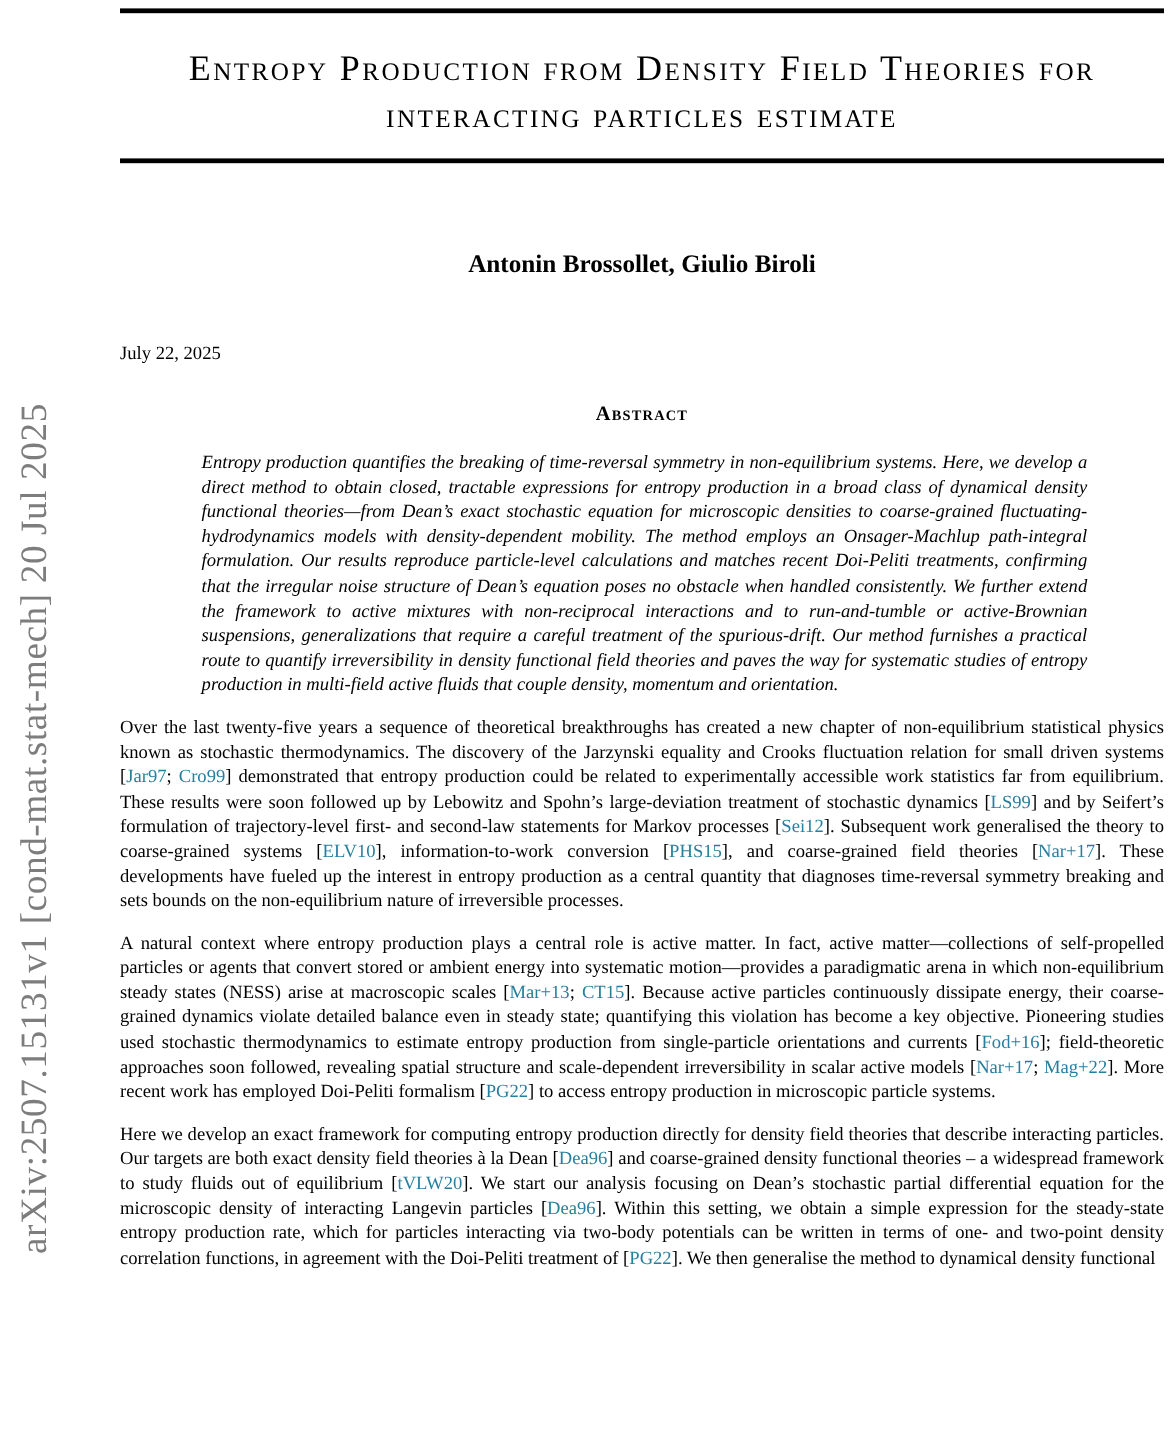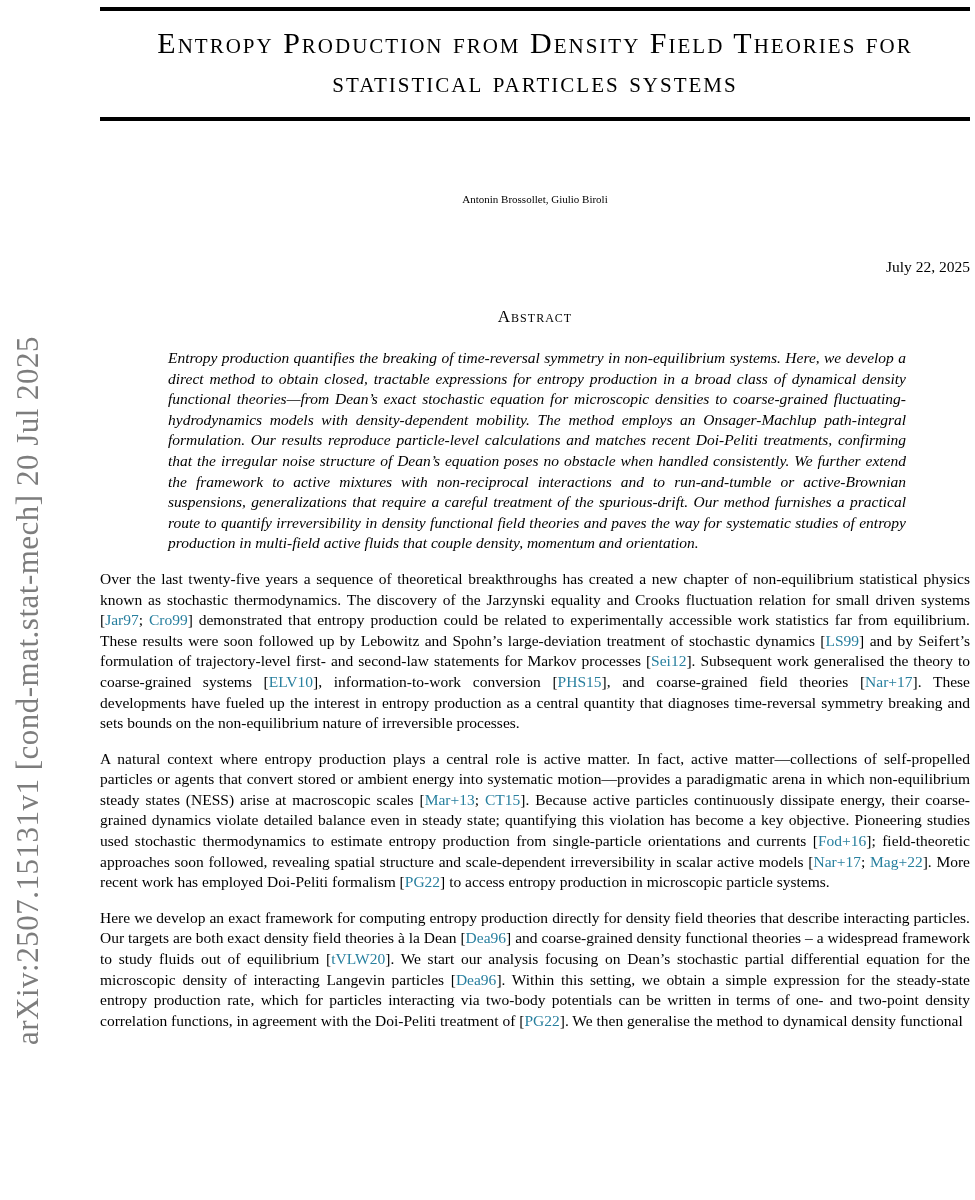--- a/index.html
+++ b/index.html
@@ -30,50 +30,50 @@
     position: absolute;
     left: 100px; top: 0;
     width: 870px;
   }
 
   .rule { height: 4px; background: #000; width: 100%; }
   .rule-top { margin-top: 7px; }
   .rule-bottom { margin-top: 16px; }
 
   .title {
-    margin: 12px 0 0 0;
+    margin: 27px 0 0 0;
     text-align: center;
     font-weight: 400;
   }
   .title-line {
     display: block;
     font-variant: small-caps;
     font-size: 30px;
     letter-spacing: 2px;
     line-height: 39px;
   }
 
   .authors {
     margin-top: 72px;
     text-align: center;
-    font-weight: normal;
-    font-size: 11px;
+    font-weight: bold;
+    font-size: 21px;
   }
 
   .date {
     margin-top: 53px;
-    text-align: right;
+    text-align: left;
     font-size: 15.5px;
   }
 
   .abstract-heading {
     margin-top: 31px;
     text-align: center;
     font-variant: small-caps;
-    font-weight: normal;
+    font-weight: bold;
     font-size: 17px;
     letter-spacing: 1px;
   }
 
   .abstract-body {
     margin: 21px 64px 0 68px;
     font-size: 15.5px;
     line-height: 20.6px;
     text-align: justify;
     font-style: italic;
@@ -101,21 +101,21 @@
 <body>
 
 <div class="arxiv-banner" style="color: rgb(125, 125, 125);">arXiv:2507.15131v1  [cond-mat.stat-mech]  20 Jul 2025</div>
 
 <div class="column">
 
   <div class="rule rule-top"></div>
 
   <h1 class="title">
     <span class="title-line">Entropy Production from Density Field Theories for</span>
-    <span class="title-line">statistical particles systems</span>
+    <span class="title-line">interacting particles estimate</span>
   </h1>
 
   <div class="rule rule-bottom"></div>
 
   <div class="authors">Antonin Brossollet, Giulio Biroli</div>
 
   <div class="date">July 22, 2025</div>
 
   <div class="abstract-heading">Abstract</div>
 

